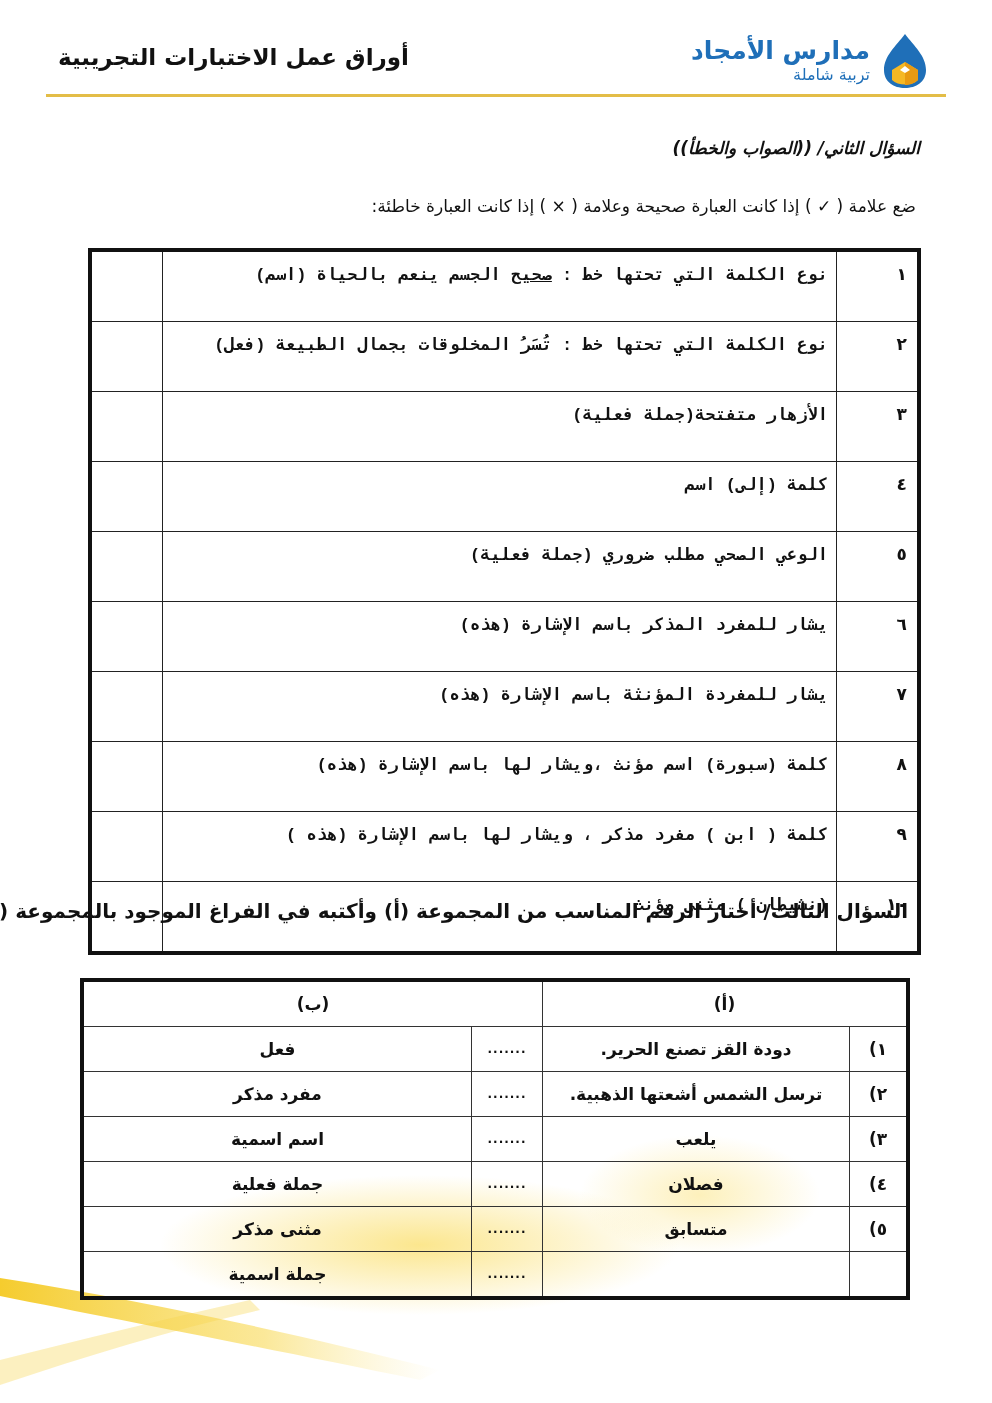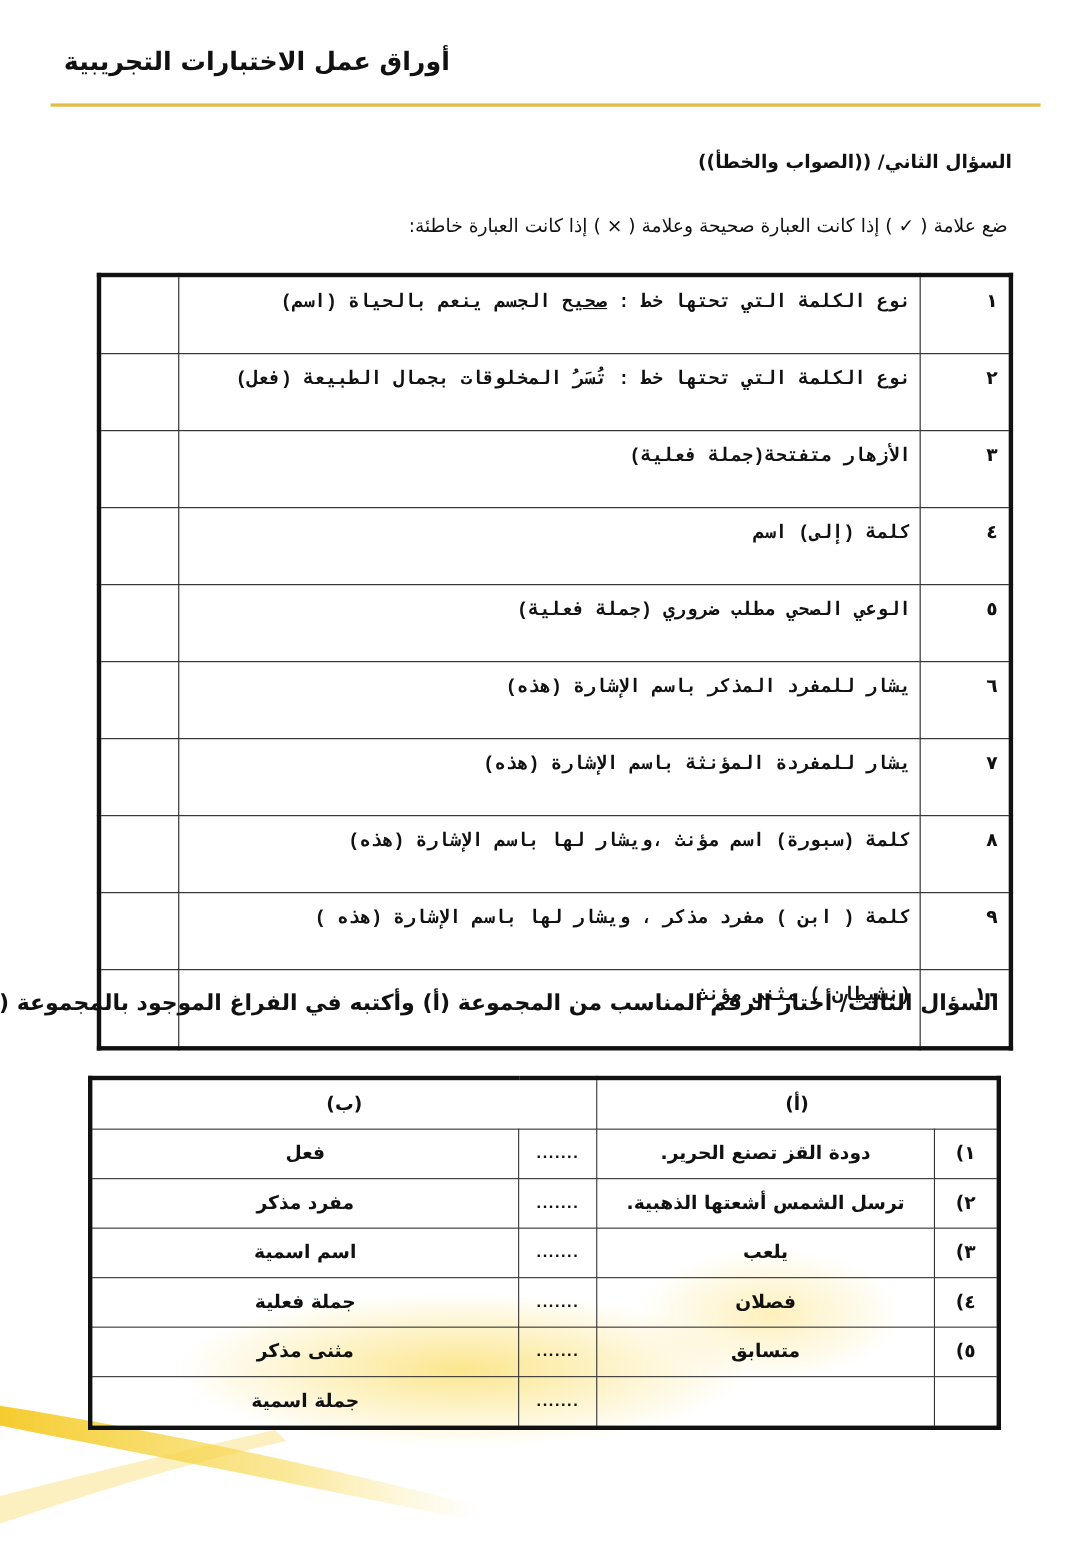--- a/index.html
+++ b/index.html
@@ -14,21 +14,21 @@
 
   
   .header { position:absolute; left:46px; top:28px; width:900px; height:70px; }
   .logo { position:absolute; right:14px; top:4px; display:flex; align-items:center; direction:rtl; }
   .logo-mark { width:54px; height:58px; margin-left:8px; }
   .logo-text { direction:rtl; text-align:right; line-height:1.05; }
   .logo-name { font-size:25px; font-weight:bold; color:#1f6fb8; }
   .logo-tag { font-size:16px; color:#1f6fb8; margin-top:2px; }
   .doc-title { position:absolute; left:12px; top:16px; font-size:23px; font-weight:bold; direction:rtl; }
   .header-rule { position:absolute; left:0; top:66px; width:900px; height:3px; background:#e3bd47; }
-  .q-title { position:absolute; right:72px; top:138px; font-size:17px; font-weight:bold; direction:rtl; }
+  .q-title { position:absolute; right:72px; top:138px; font-size:17px; font-weight:bold; direction:rtl;font-style:italic; }
   .q-instr { position:absolute; right:76px; top:196px; font-size:17px; font-weight:normal; direction:rtl; white-space:nowrap;margin-left:16px; }
 
   
   .tf-table {
     position:absolute; left:88px; top:248px; width:833px;
     border-collapse:collapse; border:4px solid #111; direction:rtl;
   }
   .tf-table td { border:1.5px solid #222; height:57px; vertical-align:top; padding:0; }
   .tf-num { width:70px; text-align:right; font-size:17px; font-weight:bold; padding:12px 10px 0 0 !important; }
   .tf-text { text-align:right; font-size:17px; font-weight:bold; padding:12px 8px 0 0 !important;font-family:Liberation Mono, monospace; }
@@ -66,20 +66,32 @@
   </defs>
   <ellipse cx="420" cy="1245" rx="260" ry="70" fill="url(#glow)"></ellipse>
   <ellipse cx="700" cy="1195" rx="120" ry="60" fill="url(#glow)" opacity="0.6"></ellipse>
   <path d="M0 1278 L0 1296 C120 1320 250 1345 420 1380 L440 1370 C280 1330 140 1300 0 1278 Z" fill="url(#band)"></path>
   <path d="M0 1360 C80 1340 160 1320 250 1300 L260 1310 C170 1330 90 1355 0 1385 Z" fill="#f7d54a" opacity="0.35"></path>
 </svg>
 
 <div class="page">
 
   <div class="header">
+    <div class="logo">
+      <svg class="logo-mark" viewBox="0 0 54 58">
+        <path d="M27 2 C18 14 6 24 6 38 C6 50 16 56 27 56 C38 56 48 50 48 38 C48 24 36 14 27 2 Z" fill="#1f6fb8"></path>
+        <path d="M14 38 L27 30 L40 38 L40 48 C34 54 20 54 14 48 Z" fill="#f5b825"></path>
+        <path d="M27 30 L40 38 L40 48 C36 52 31 53 27 53 Z" fill="#e89a12"></path>
+        <path d="M22 38 L27 34 L32 38 L27 41 Z" fill="#ffffff"></path>
+      </svg>
+      <div class="logo-text">
+        <div class="logo-name">مدارس الأمجاد</div>
+        <div class="logo-tag">تربية شاملة</div>
+      </div>
+    </div>
     <div class="doc-title">أوراق عمل الاختبارات التجريبية</div>
     <div class="header-rule"></div>
   </div>
 
   <div class="q-title">السؤال الثاني/ ((الصواب والخطأ))</div>
   <div class="q-instr">ضع علامة  ( ✓ ) إذا كانت العبارة صحيحة وعلامة  ( × ) إذا كانت العبارة خاطئة:</div>
 
   <table class="tf-table">
     <tbody id="tf-body">
         <tr>

